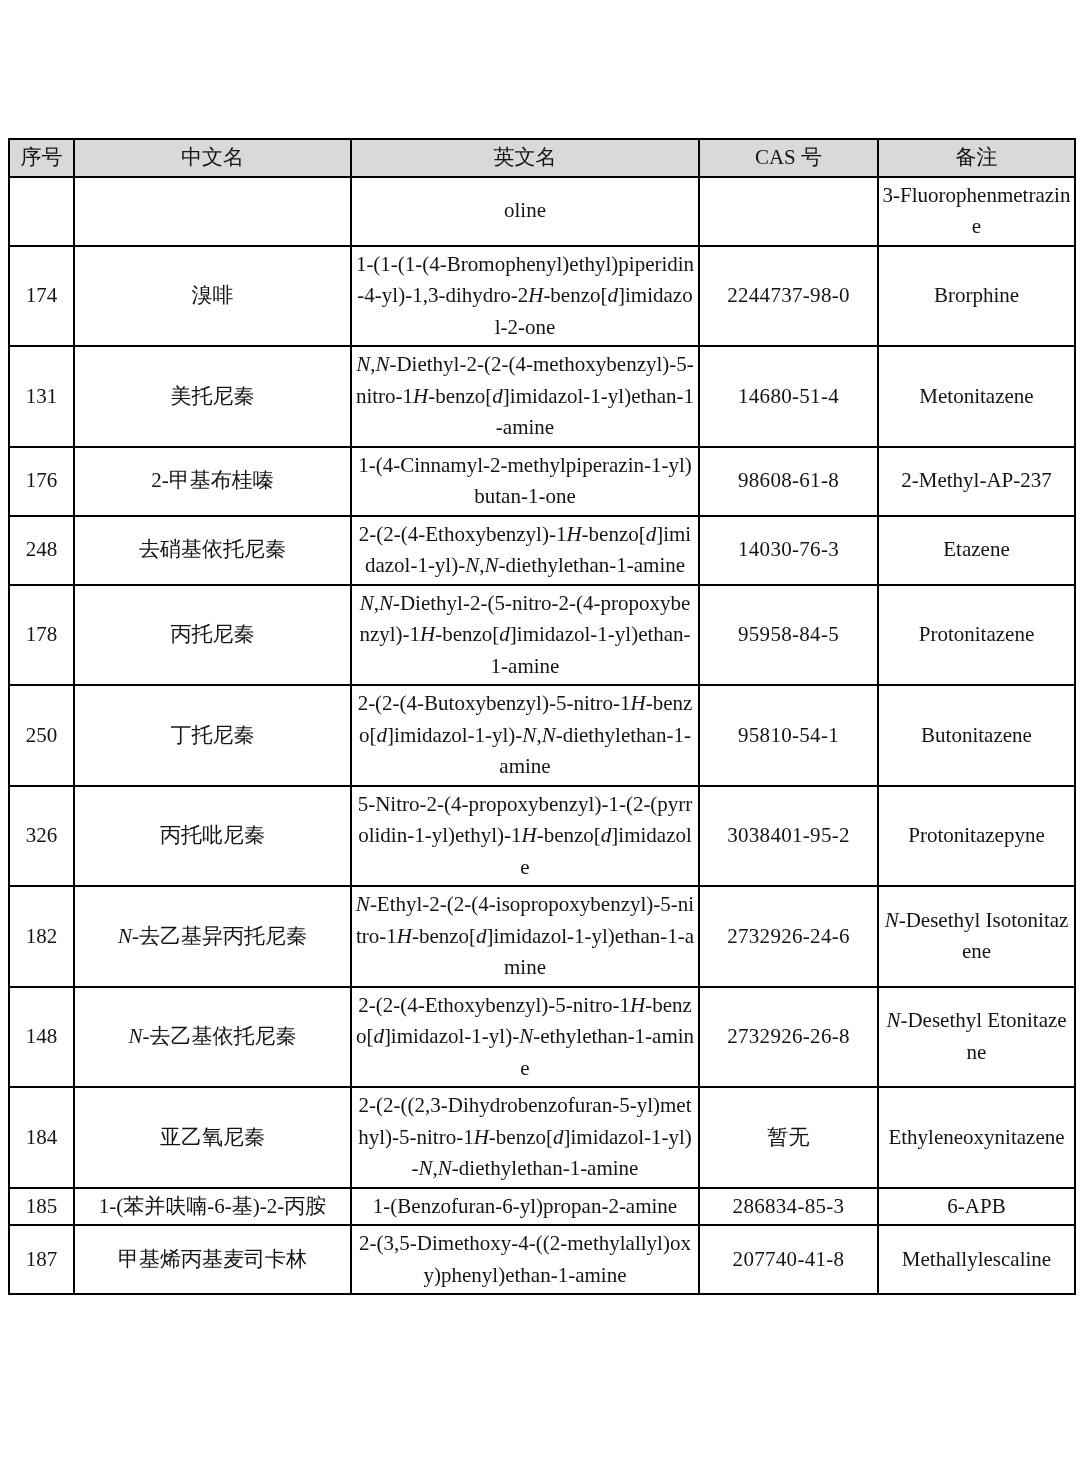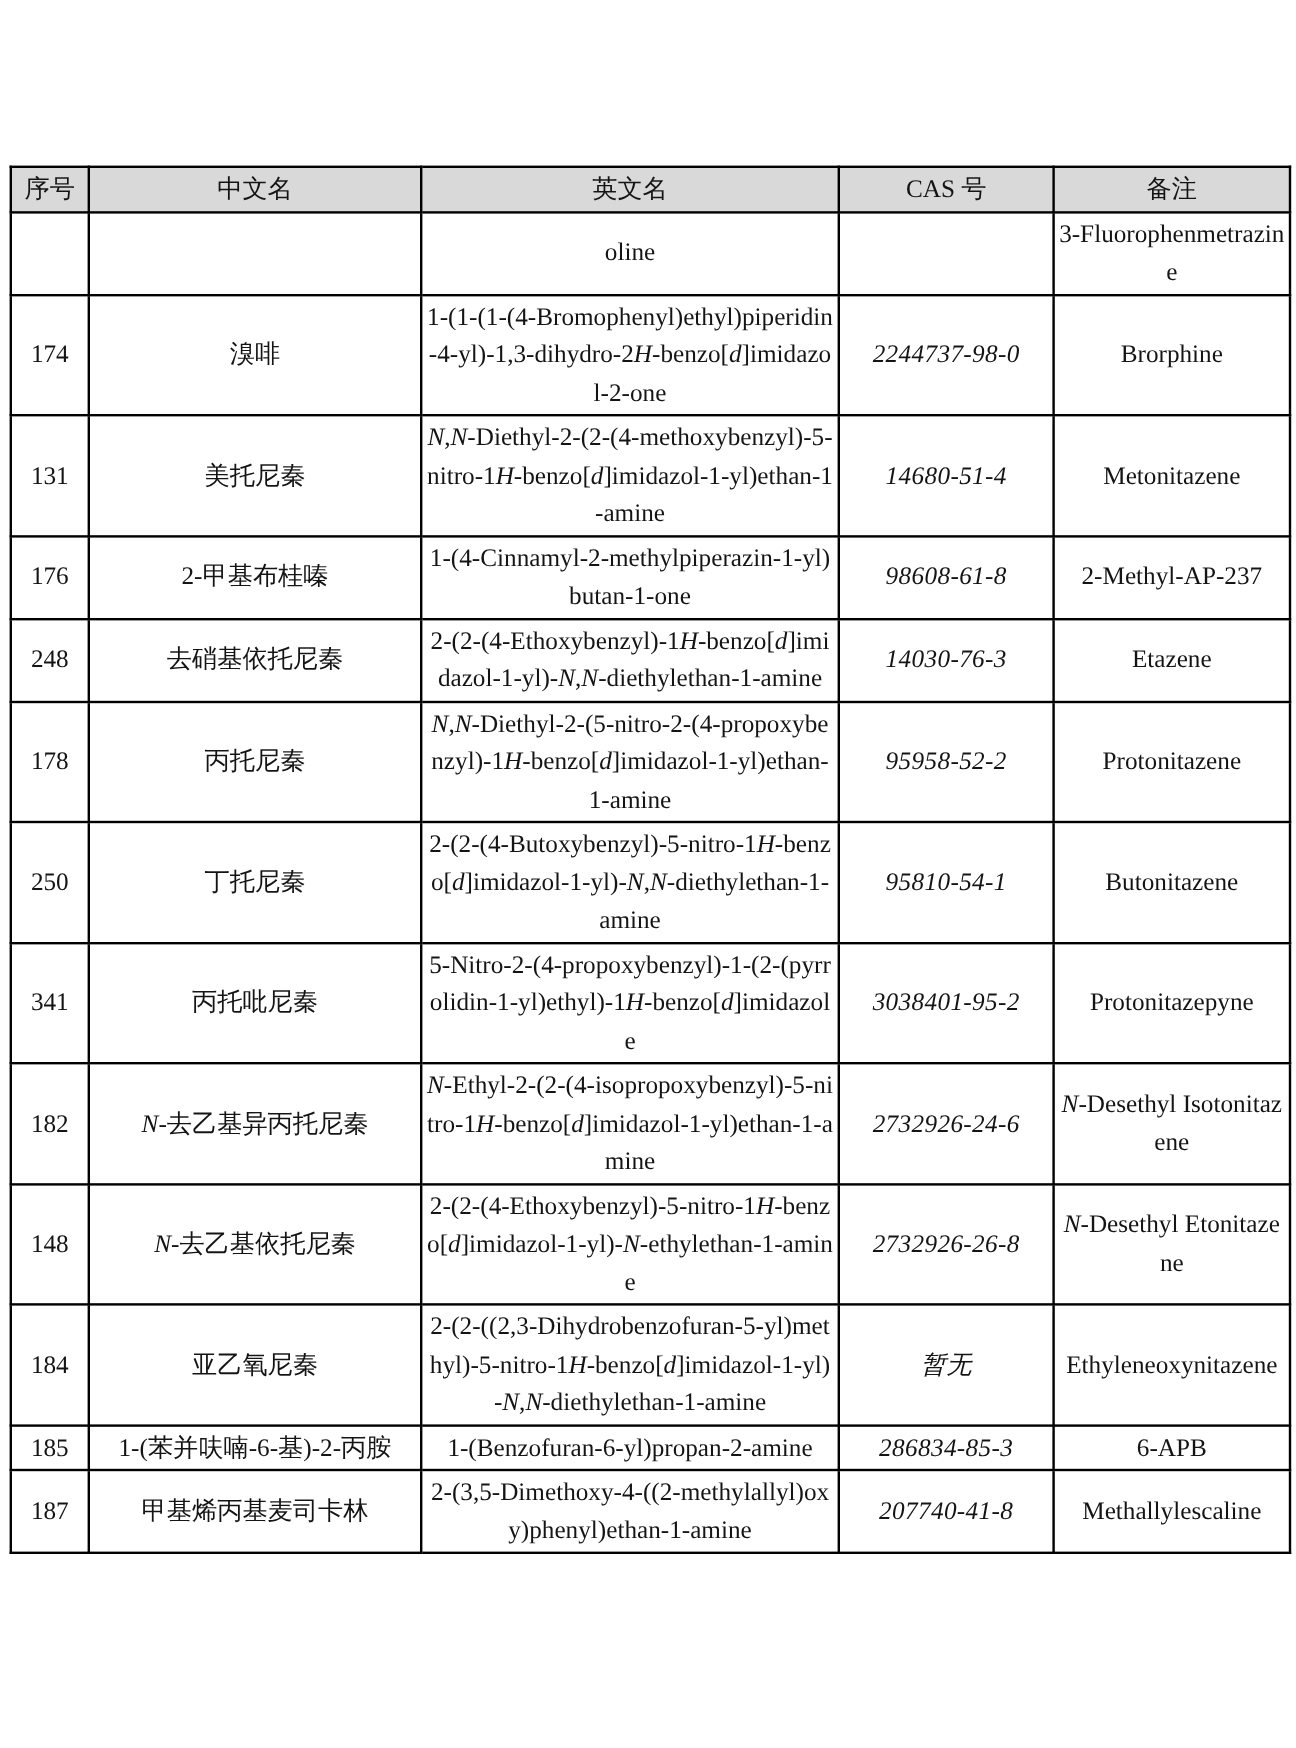--- a/index.html
+++ b/index.html
@@ -33,21 +33,21 @@
     padding:2px 3px;
     line-height:1.5;
   }
   thead th {
     background:#d9d9d9;
     font-weight:normal;
     height:30px;
     font-size:21px;
   }
   td.en, td.note { word-break:break-all; }
-  td.cas { letter-spacing:0.3px;font-style:italic; }
+  td.cas { letter-spacing:0.3px; }
   i { font-style:italic; }
 </style>
 </head>
 <body>
 
 <div class="page">
   <table class="substance-table">
     <colgroup>
       <col class="c-no">
         <col class="c-cn">
@@ -97,32 +97,32 @@
         <td class="no">248</td>
         <td class="cn">去硝基依托尼秦</td>
         <td class="en">2-(2-(4-Ethoxybenzyl)-1<i>H</i>-benzo[<i>d</i>]imidazol-1-yl)-<i>N</i>,<i>N</i>-diethylethan-1-amine</td>
         <td class="cas">14030-76-3</td>
         <td class="note">Etazene</td>
       </tr>
       <tr>
         <td class="no">178</td>
         <td class="cn">丙托尼秦</td>
         <td class="en"><i>N</i>,<i>N</i>-Diethyl-2-(5-nitro-2-(4-propoxybenzyl)-1<i>H</i>-benzo[<i>d</i>]imidazol-1-yl)ethan-1-amine</td>
-        <td class="cas">95958-52-2</td>
+        <td class="cas">95958-84-5</td>
         <td class="note">Protonitazene</td>
       </tr>
       <tr>
         <td class="no">250</td>
         <td class="cn">丁托尼秦</td>
         <td class="en">2-(2-(4-Butoxybenzyl)-5-nitro-1<i>H</i>-benzo[<i>d</i>]imidazol-1-yl)-<i>N</i>,<i>N</i>-diethylethan-1-amine</td>
         <td class="cas">95810-54-1</td>
         <td class="note">Butonitazene</td>
       </tr>
       <tr>
-        <td class="no">341</td>
+        <td class="no">326</td>
         <td class="cn">丙托吡尼秦</td>
         <td class="en">5-Nitro-2-(4-propoxybenzyl)-1-(2-(pyrrolidin-1-yl)ethyl)-1<i>H</i>-benzo[<i>d</i>]imidazole</td>
         <td class="cas">3038401-95-2</td>
         <td class="note">Protonitazepyne</td>
       </tr>
       <tr>
         <td class="no">182</td>
         <td class="cn"><i>N</i>-去乙基异丙托尼秦</td>
         <td class="en"><i>N</i>-Ethyl-2-(2-(4-isopropoxybenzyl)-5-nitro-1<i>H</i>-benzo[<i>d</i>]imidazol-1-yl)ethan-1-amine</td>
         <td class="cas">2732926-24-6</td>

